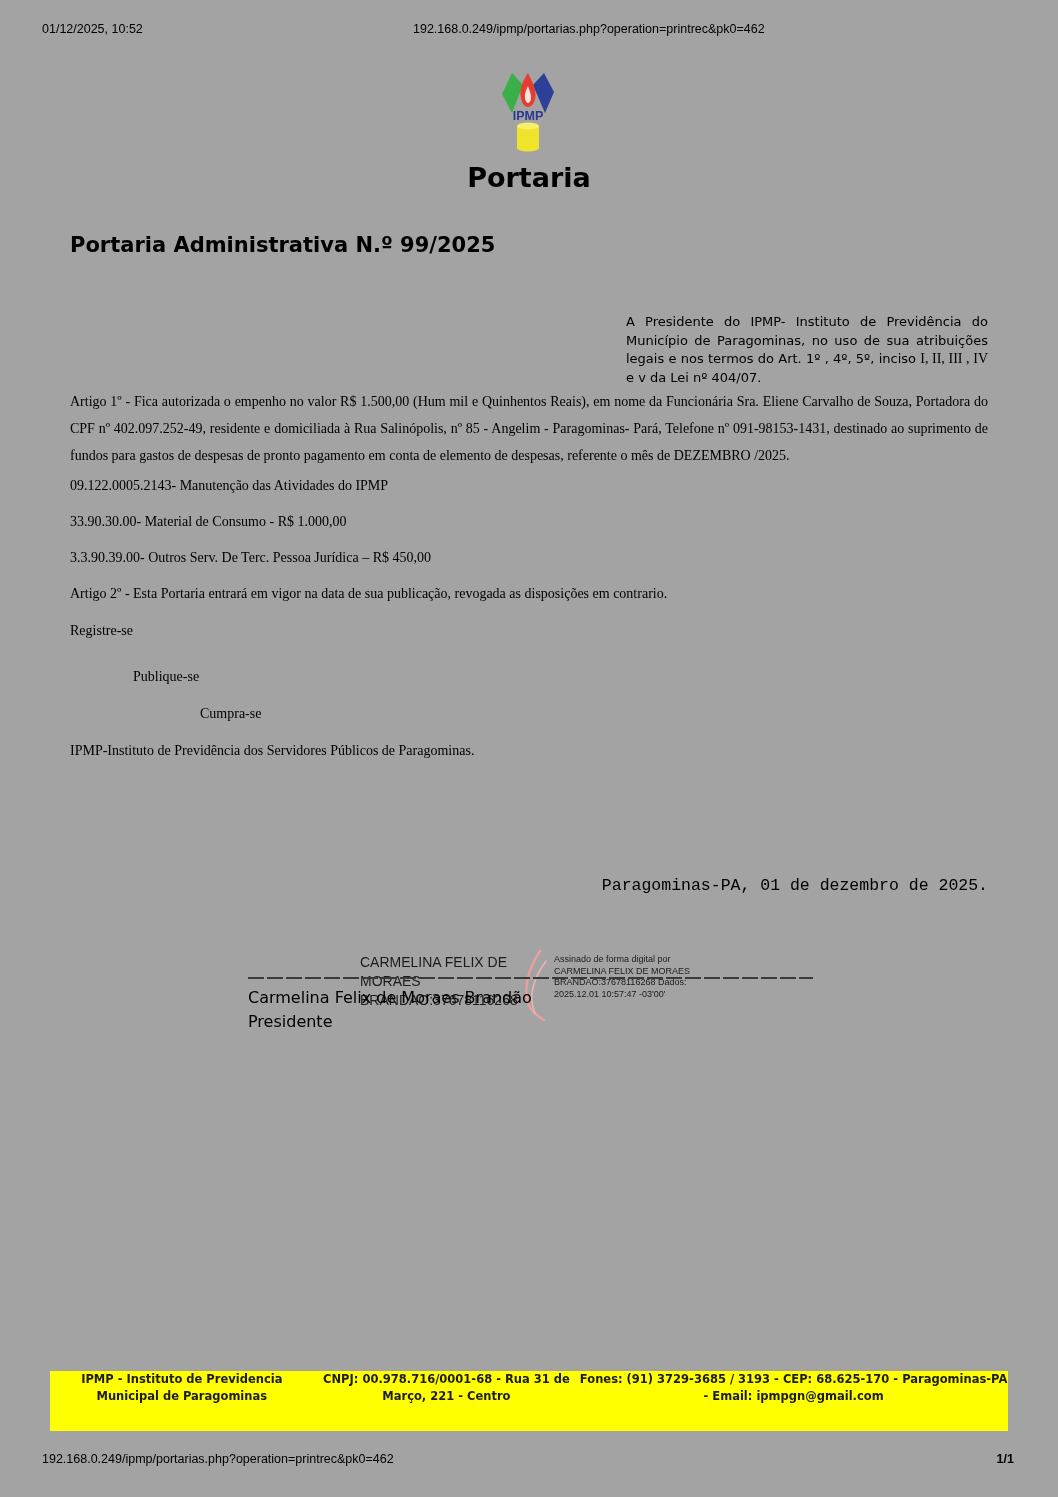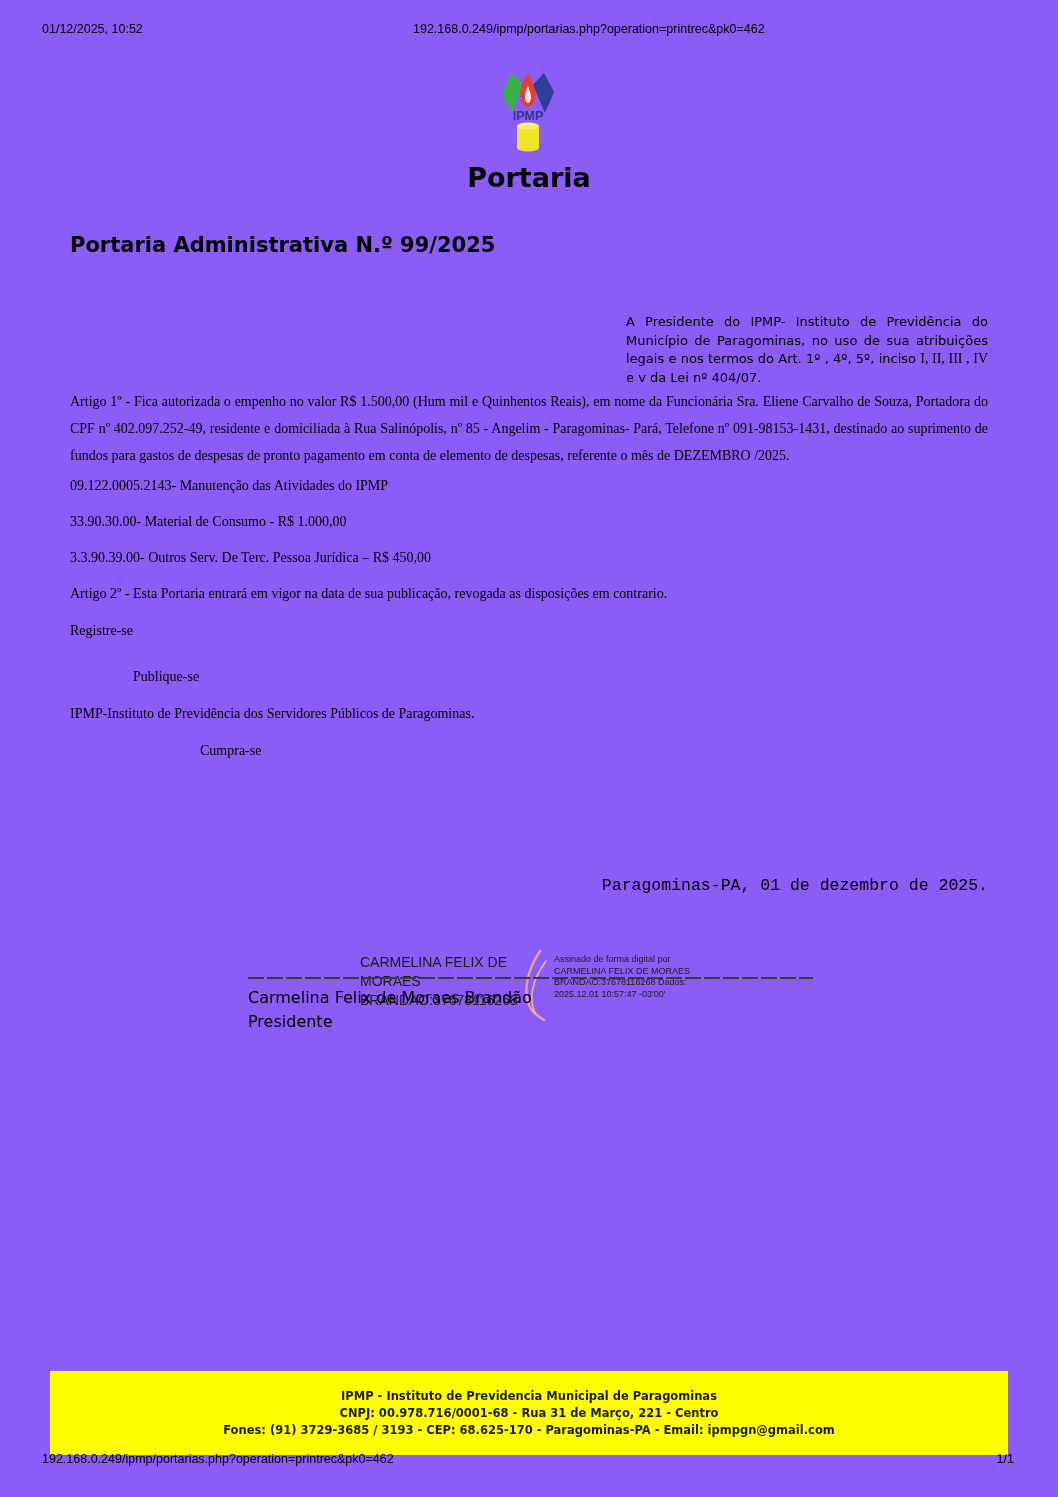--- a/index.html
+++ b/index.html
@@ -1,24 +1,24 @@
 <!DOCTYPE html>
 <html><head>
 <meta charset="utf-8">
 <style>
   html,body{margin:0;padding:0;background:#fff;}
-  #page{position:relative;width:1058px;height:1497px;background:#8b5cf6;
+  #page{position:relative;width:1058px;height:1497px;background:#a3a3a3;
         font-family:"Liberation Sans",sans-serif;color:#000;overflow:hidden;}
 
   .print-meta{position:absolute;font-size:12.5px;color:#000;
               font-family:"Liberation Sans",sans-serif;}
   #hdr-date{left:42px;top:22px;}
   #hdr-url{left:413px;top:22px;}
   #ftr-url{left:42px;top:1452px;}
-  #ftr-page{right:44px;top:1452px;}
+  #ftr-page{right:44px;top:1452px;font-weight:bold;}
 
   #logo{position:absolute;left:499px;top:72px;}
 
   #doc-title{position:absolute;left:0;top:162px;width:1058px;text-align:center;
              font-family:"DejaVu Sans","Liberation Sans",sans-serif;
              font-weight:bold;font-size:27px;}
 
   #doc-subtitle{position:absolute;left:70px;top:233px;
                 font-family:"DejaVu Sans","Liberation Sans",sans-serif;
                 font-weight:bold;font-size:21px;}
@@ -46,24 +46,24 @@
   #sig-squiggle{width:30px;height:74px;margin:-4px 4px 0 4px;flex:none;}
   #sig-details{width:160px;font-size:9px;line-height:11.5px;color:#1b1b1b;padding-top:1px;}
 
   #sig-line{position:absolute;left:248px;top:977px;width:565px;height:1.5px;
             background:repeating-linear-gradient(90deg,#3a3a3a 0 16px,transparent 16px 19px);}
 
   #sig-footer{position:absolute;left:248px;top:986px;width:565px;text-align:left;
               font-family:"DejaVu Sans","Liberation Sans",sans-serif;
               font-size:16px;line-height:24px;}
 
-  #band{position:absolute;left:50px;top:1371px;width:958px;height:84px;
+  #band{position:absolute;left:50px;top:1371px;width:958px;height:60px;
         text-align:center;font-family:"DejaVu Sans","Liberation Sans",sans-serif;
         font-weight:bold;font-size:11.5px;line-height:17px;color:#1c1c1c;
-        display:flex;flex-direction:column;justify-content:center;}
+        display:flex;flex-direction:row;justify-content:center;}
 </style>
 </head>
 <body>
 
 <div id="page">
 
   <div id="hdr-date" class="print-meta">01/12/2025, 10:52</div>
   <div id="hdr-url" class="print-meta">192.168.0.249/ipmp/portarias.php?operation=printrec&amp;pk0=462</div>
 
   <svg id="logo" width="58" height="80" viewBox="0 0 58 80" xmlns="http://www.w3.org/2000/svg">
@@ -86,22 +86,22 @@
   <p id="intro"><span>A Presidente do IPMP- Instituto de Previdência do Município de Paragominas, no uso de sua atribuições legais e nos termos do Art. 1º , 4º, 5º, inciso </span><span class="roman">I, II, III , IV</span><span> e v da Lei nº 404/07.</span></p>
 
   <div id="body-flow">
     <p class="artigo1">Artigo 1º - Fica autorizada o empenho no valor R$ 1.500,00 (Hum mil e Quinhentos Reais), em nome da Funcionária Sra. Eliene Carvalho de Souza, Portadora do CPF nº 402.097.252-49, residente e domiciliada à Rua Salinópolis, nº 85 - Angelim - Paragominas- Pará, Telefone nº 091-98153-1431, destinado ao suprimento de fundos para gastos de despesas de pronto pagamento em conta de elemento de despesas, referente o mês de DEZEMBRO /2025.</p>
     <p class="bline b-first">09.122.0005.2143- Manutenção das Atividades do IPMP</p>
     <p class="bline">33.90.30.00- Material de Consumo - R$ 1.000,00</p>
     <p class="bline">3.3.90.39.00- Outros Serv. De Terc. Pessoa Jurídica – R$ 450,00</p>
     <p class="bline">Artigo 2º - Esta Portaria entrará em vigor na data de sua publicação, revogada as disposições em contrario.</p>
     <p class="bline gap-md">Registre-se</p>
     <p class="bline gap-lg indent1">Publique-se</p>
+    <p class="bline gap-md indent2">Cumpra-se</p>
     <p class="bline gap-md">IPMP-Instituto de Previdência dos Servidores Públicos de Paragominas.</p>
-    <p class="bline gap-md indent2">Cumpra-se</p>
   </div>
 
   <div id="date-line">Paragominas-PA, 01 de dezembro de 2025.</div>
 
   <div id="sig-block">
     <div id="sig-name-big">CARMELINA FELIX DE MORAES BRANDAO:37678116268</div>
     <svg id="sig-squiggle" viewBox="0 0 30 74" xmlns="http://www.w3.org/2000/svg">
       <path d="M20 2 C8 20 3 40 9 56 C12 64 19 68 24 71" fill="none" stroke="#e8a0a0" stroke-width="2.4" stroke-linecap="round"></path>
       <path d="M26 12 C13 30 8 48 15 64" fill="none" stroke="#e8b4b4" stroke-width="1.6" stroke-linecap="round"></path>
     </svg>

